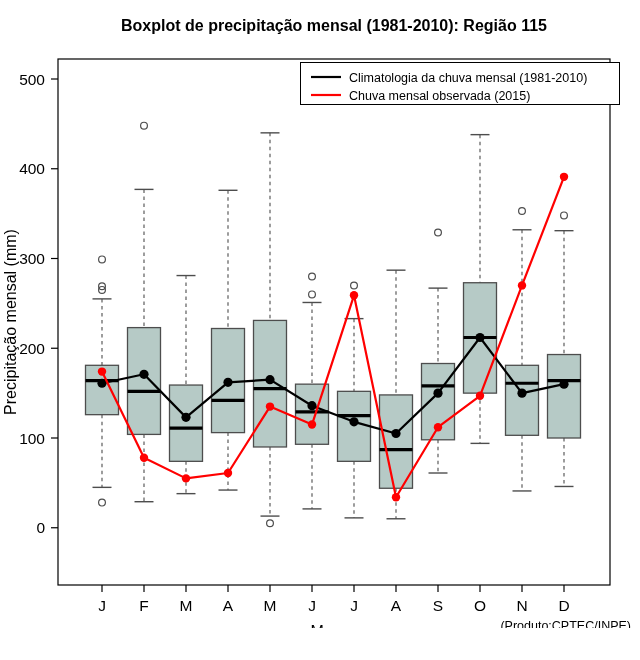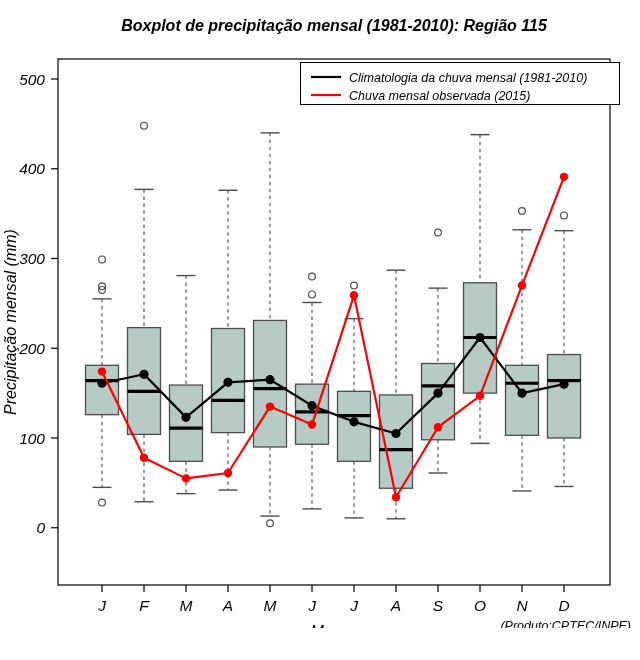--- a/index.html
+++ b/index.html
@@ -1,17 +1,17 @@
 <!DOCTYPE html>
 <html><head>
 <meta charset="utf-8">
 <style>
   html,body{margin:0;padding:0;background:#ffffff;}
   .page{position:relative;width:640px;height:628px;background:#ffffff;overflow:hidden;
-        font-family:"Liberation Sans","DejaVu Sans",sans-serif;font-style:italic;}
+        font-family:"Liberation Sans","DejaVu Sans",sans-serif;}
   svg text{font-family:"Liberation Sans","DejaVu Sans",sans-serif;fill:#000000;}
   .title-text{font-size:16px;font-weight:bold;}
   .axis-title{font-size:16px;}
   .tick-label{font-size:15.5px;}
   .legend-label{font-size:12.5px;}
   .source-note{font-size:12.5px;}
 </style>
 </head>
 <body>
 

